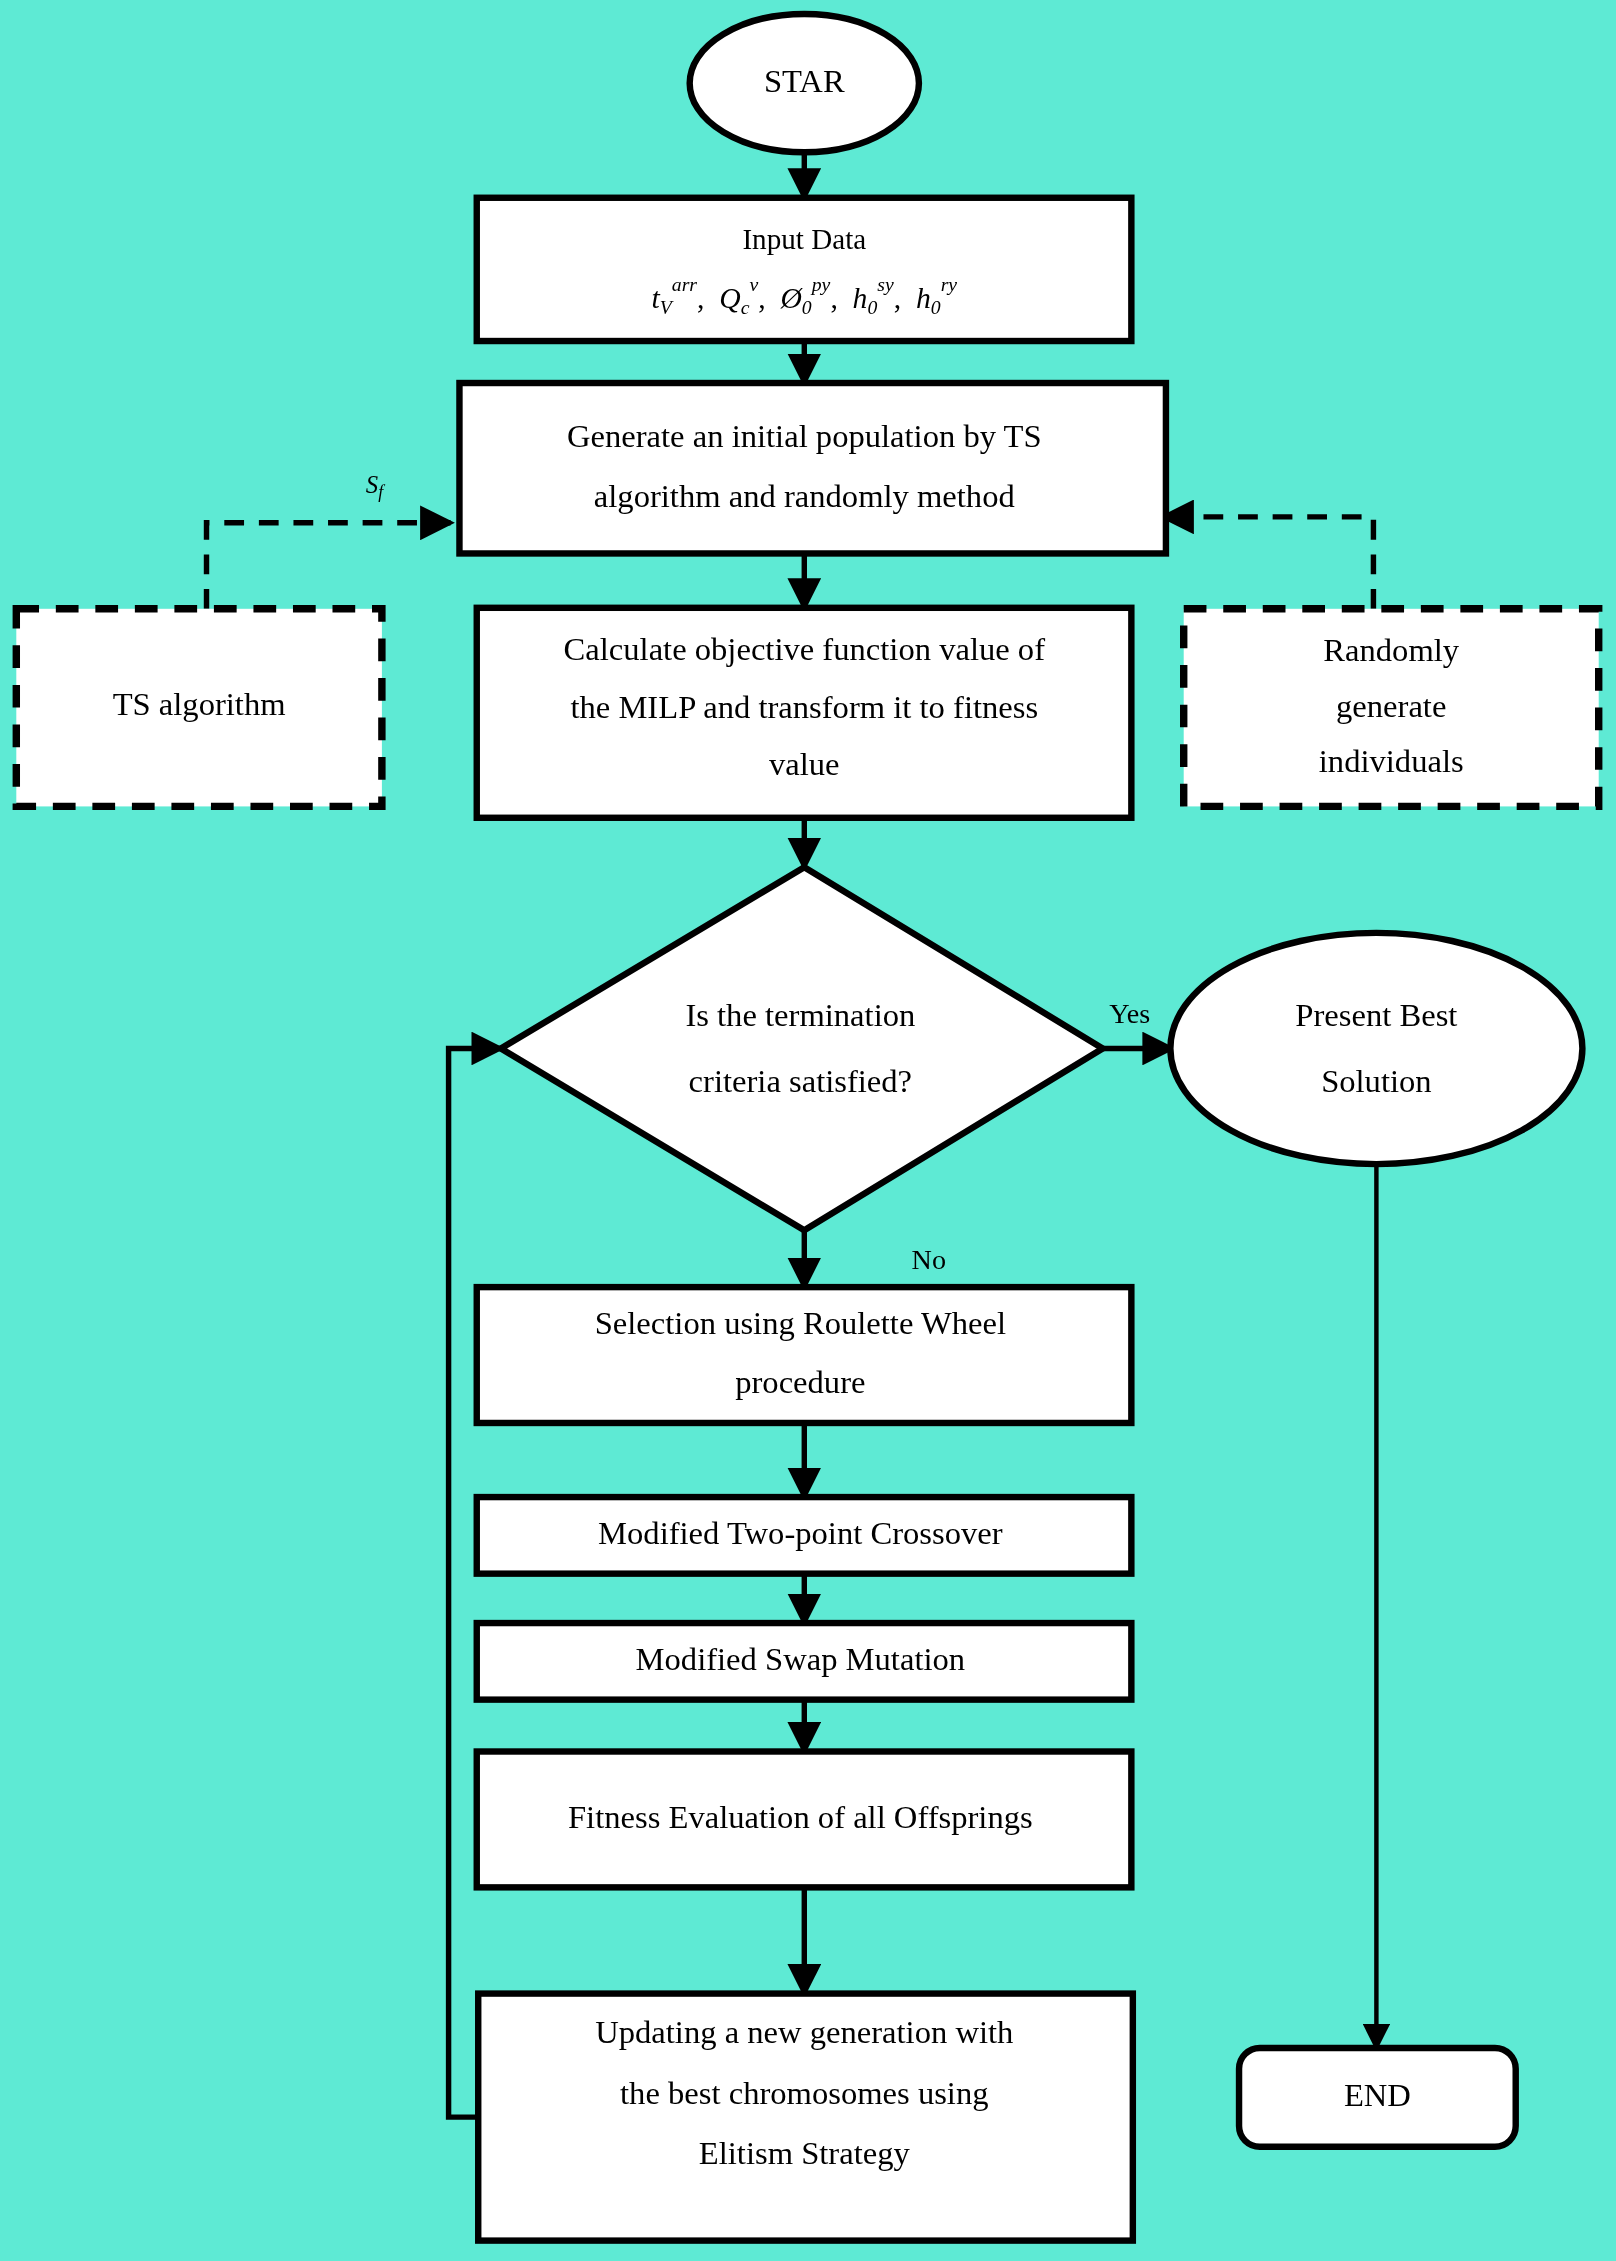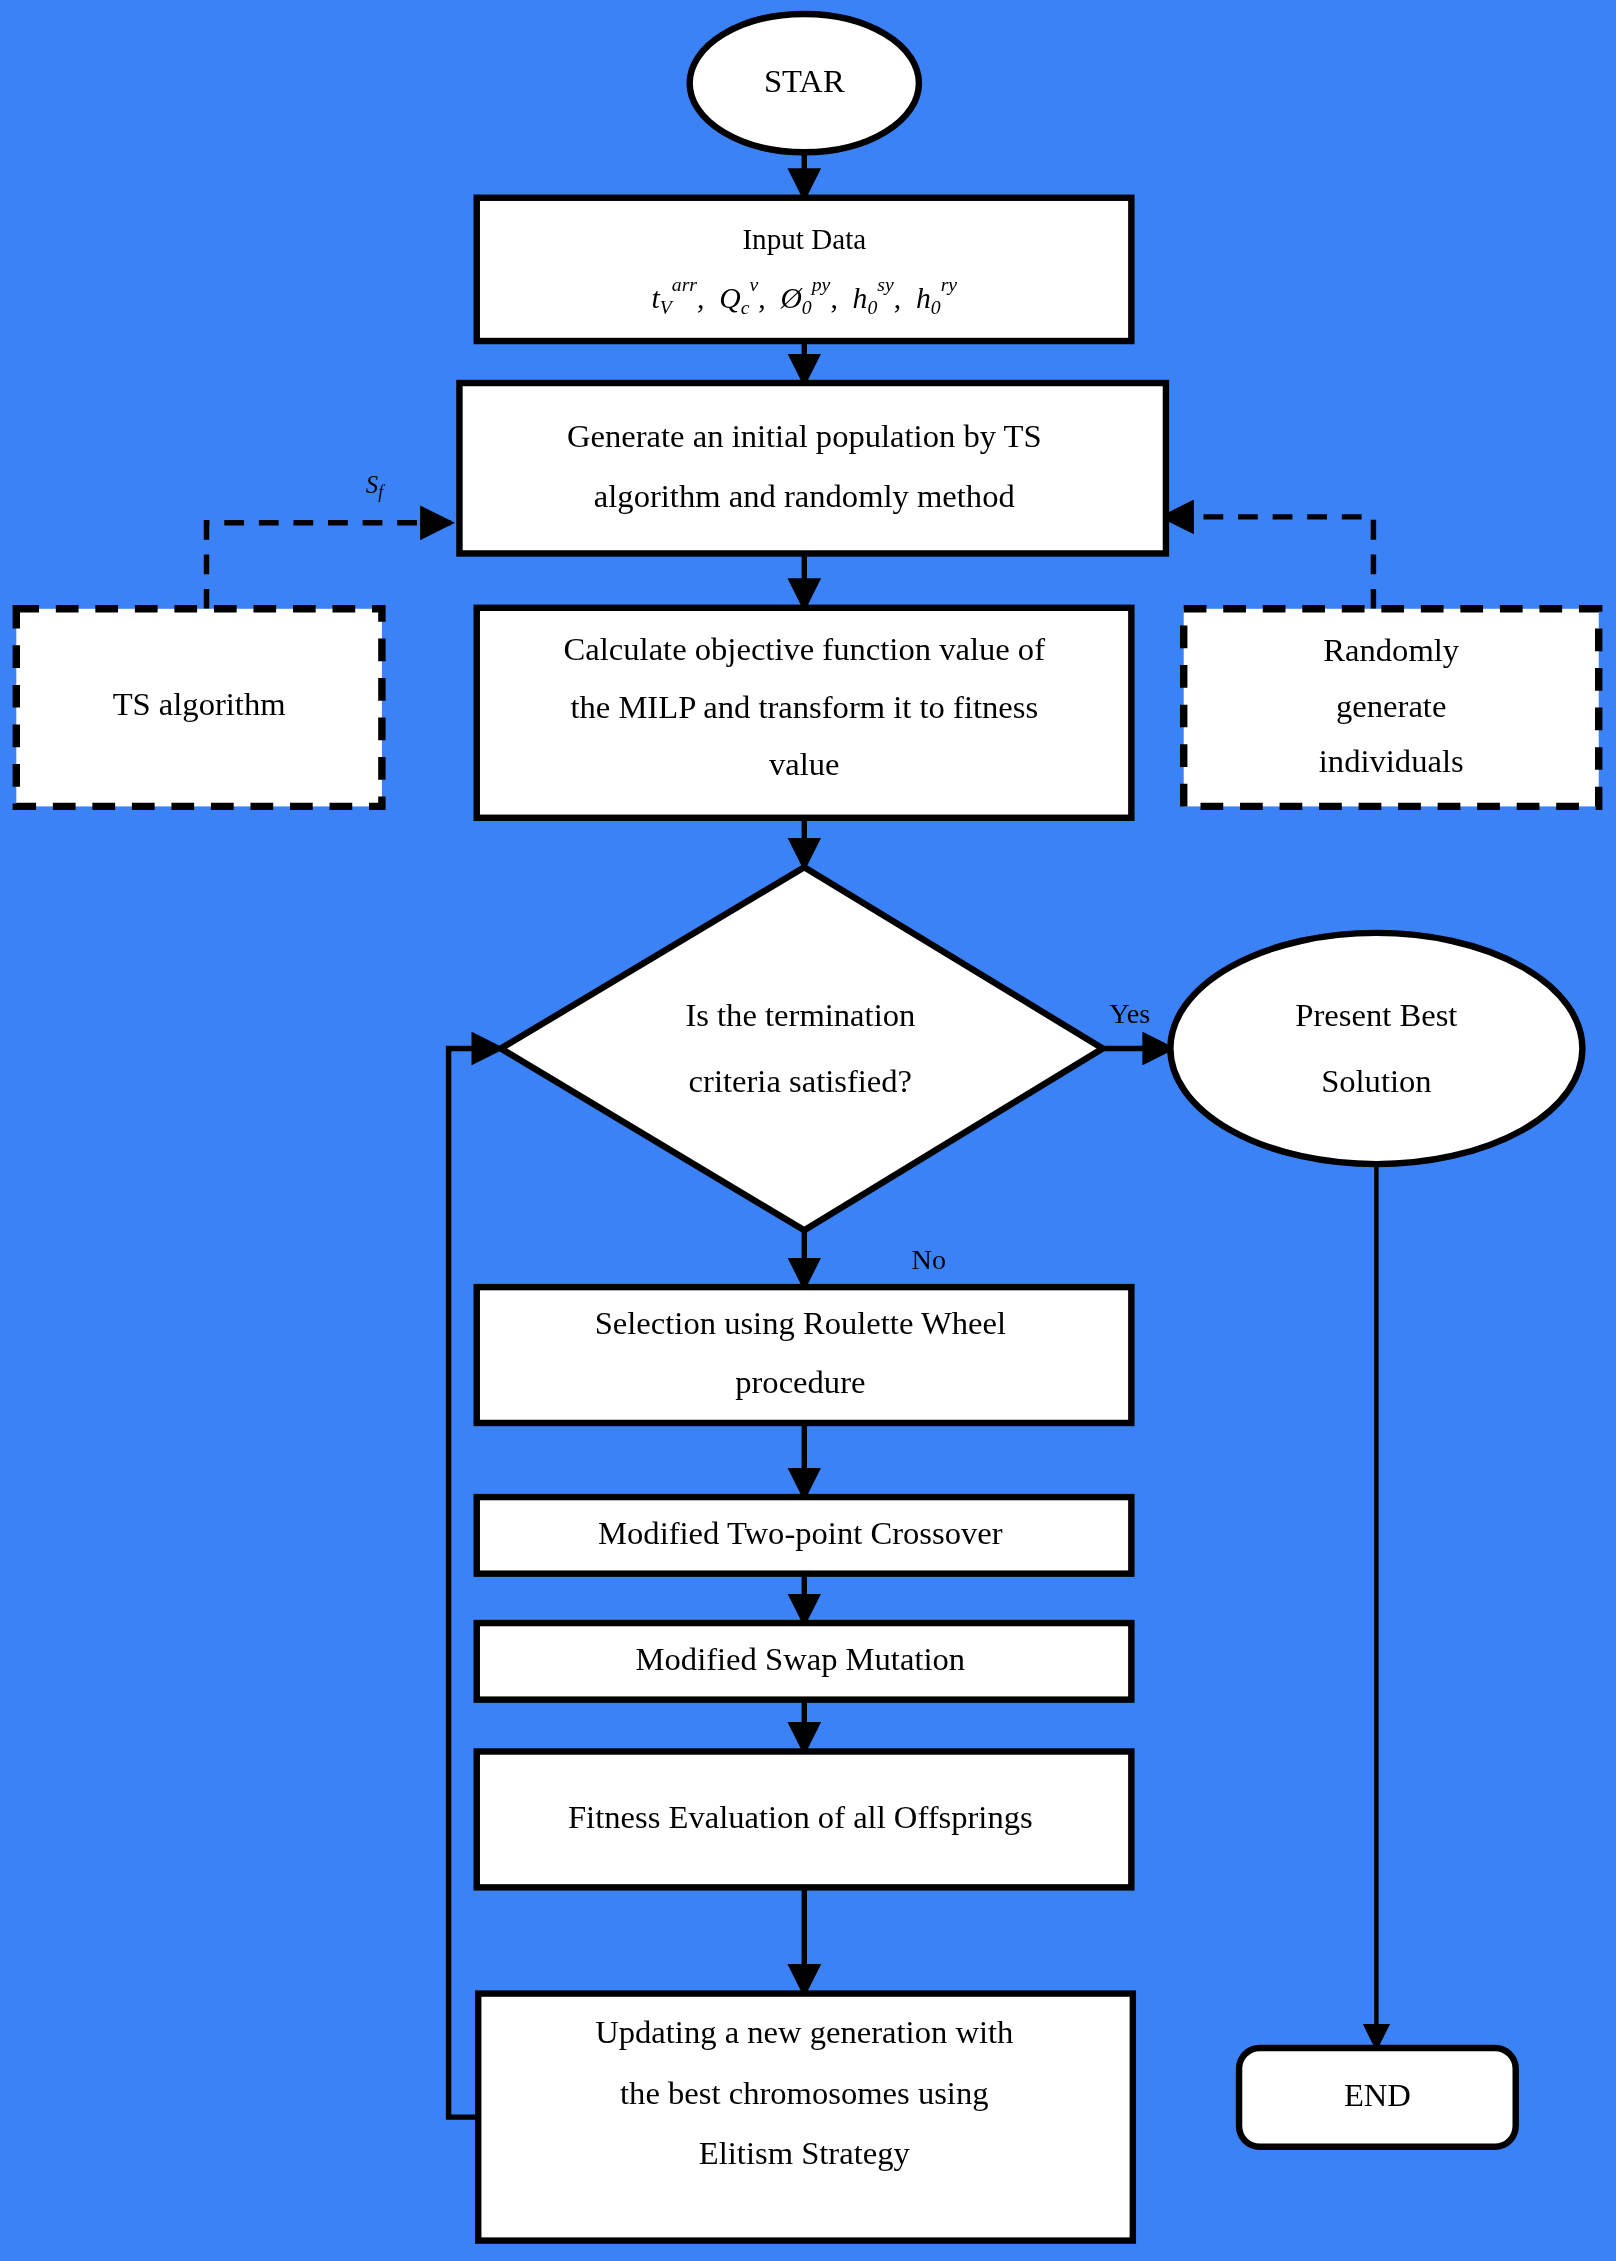--- a/index.html
+++ b/index.html
@@ -10,21 +10,21 @@
   body {
     width: 1616px;
     height: 2261px;
     font-family: "Liberation Serif", "DejaVu Serif", serif;
     overflow: hidden;
   }
   #flow-root {
     position: relative;
     width: 1616px;
     height: 2261px;
-    background: #3b82f6;
+    background: #5eead4;
   }
   svg#flow-svg {
     position: absolute;
     top: 0;
     left: 0;
     width: 1616px;
     height: 2261px;
     display: block;
   }
   .shape-stroke {

